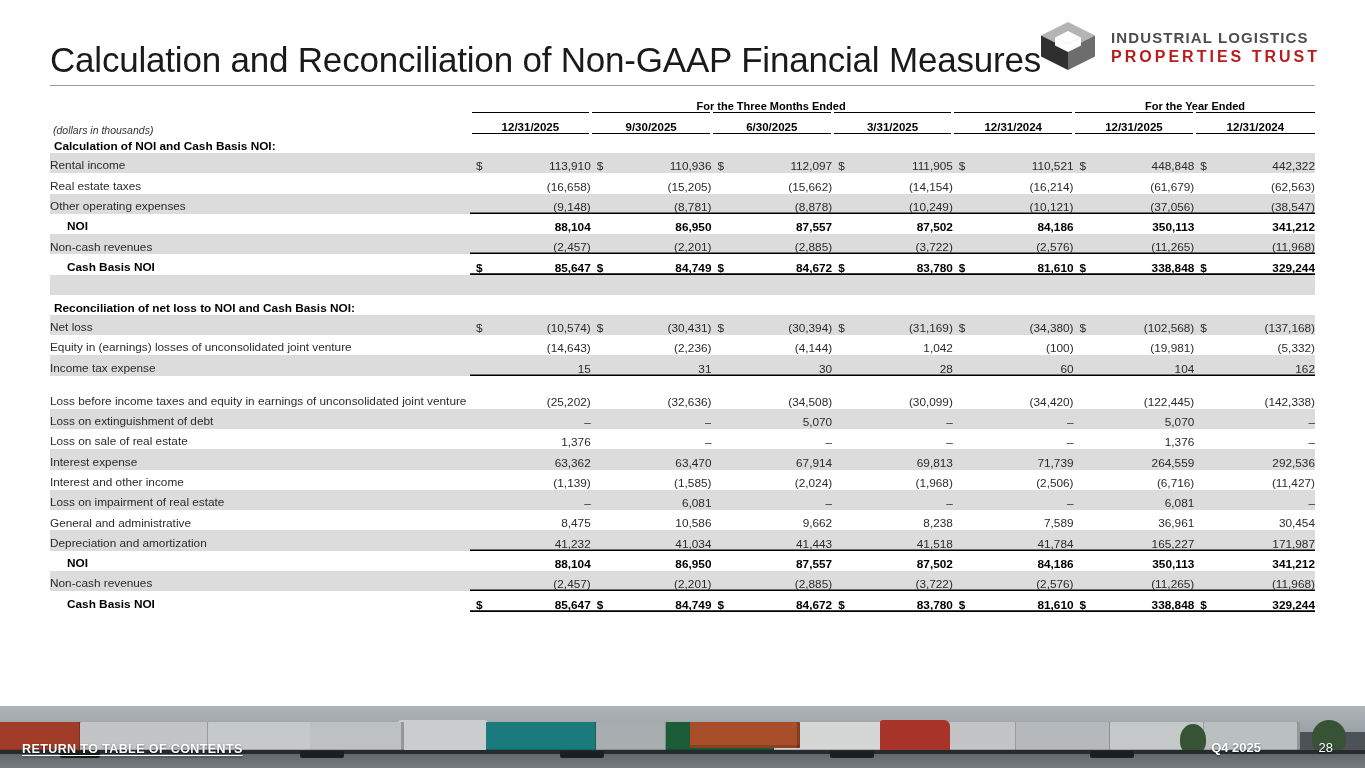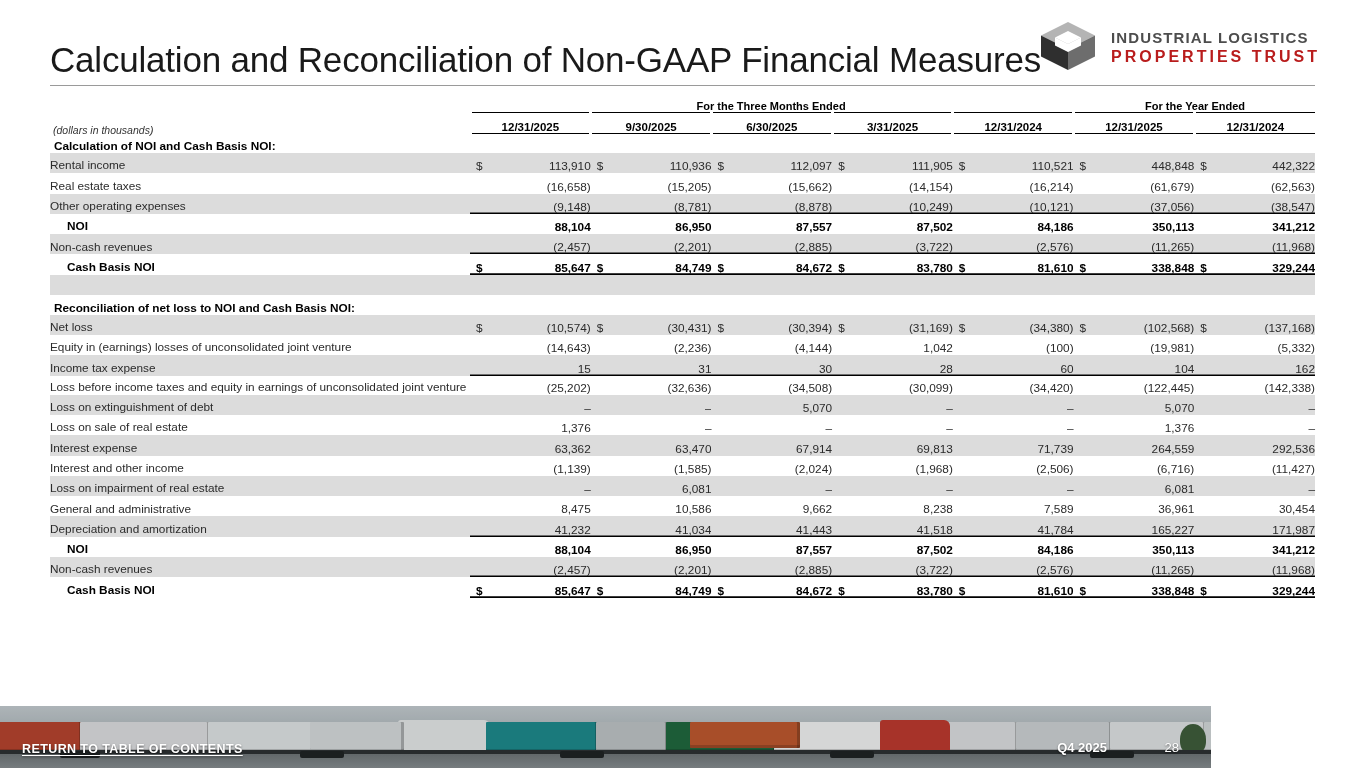--- a/index.html
+++ b/index.html
@@ -70,21 +70,21 @@
 
   
   tr.section-head td {
     height: 20px; font-size: 11.8px; font-weight: 700; color: #000;
     padding-top: 3px;
   }
   tr.section-head td.lbl { padding-left: 4px; }
 
   
   tr.data td { height: 20.3px; font-size: 11.8px; color: #2b2b2b; }
-  tr.data.tall td { height: 19px; }
+  tr.data.tall td { height: 33px; }
   tr.shaded td { background: #dcdcdc; }
   tr.spacer td { height: 20px; background: #dcdcdc; }
 
   td.lbl { text-align: left; padding-left: 4px; color: #2b2b2b; margin-left: 12px; }
   td.lbl.indent { padding-left: 17px; }
   td.lbl .two-line { line-height: 1.18; display: block; }
 
   td.amt {
     text-align: right; padding-right: 4px; white-space: nowrap;
     position: relative; font-variant-numeric: tabular-nums;
@@ -95,21 +95,21 @@
   }
   tr.bold td { font-weight: 700; color: #000; }
   tr.bold td.lbl { color: #000; }
 
   
   td.amt.ul-single  { box-shadow: inset 0 -1.4px 0 0 #000; margin-top: 29px; }
   td.amt.ul-double  { box-shadow: inset 0 -1.4px 0 0 #000, inset 0 -5px 0 -3.6px #000; }
 
   
   .footer {
-    position: absolute; left: 0; bottom: 0; width: 1211px; height: 62px;
+    position: absolute; left: 0; bottom: 0; width: 1365px; height: 62px;
     overflow: hidden; background: #5a5f63; padding-left: 24px;
   }
   .photo { position: absolute; inset: 0; }
   .sky { position:absolute; left:0; top:0; width:100%; height:26px;
          background: linear-gradient(#cfd6da, #b8c1c6); }
   .ground { position:absolute; left:0; bottom:0; width:100%; height:16px;
             background: linear-gradient(#6f7578, #8c9295); }
   .dockline { position:absolute; left:0; bottom:14px; width:100%; height:4px; background:#2b2f31; }
   .trailer {
     position: absolute; bottom: 16px; height: 30px; border-radius: 1px;

